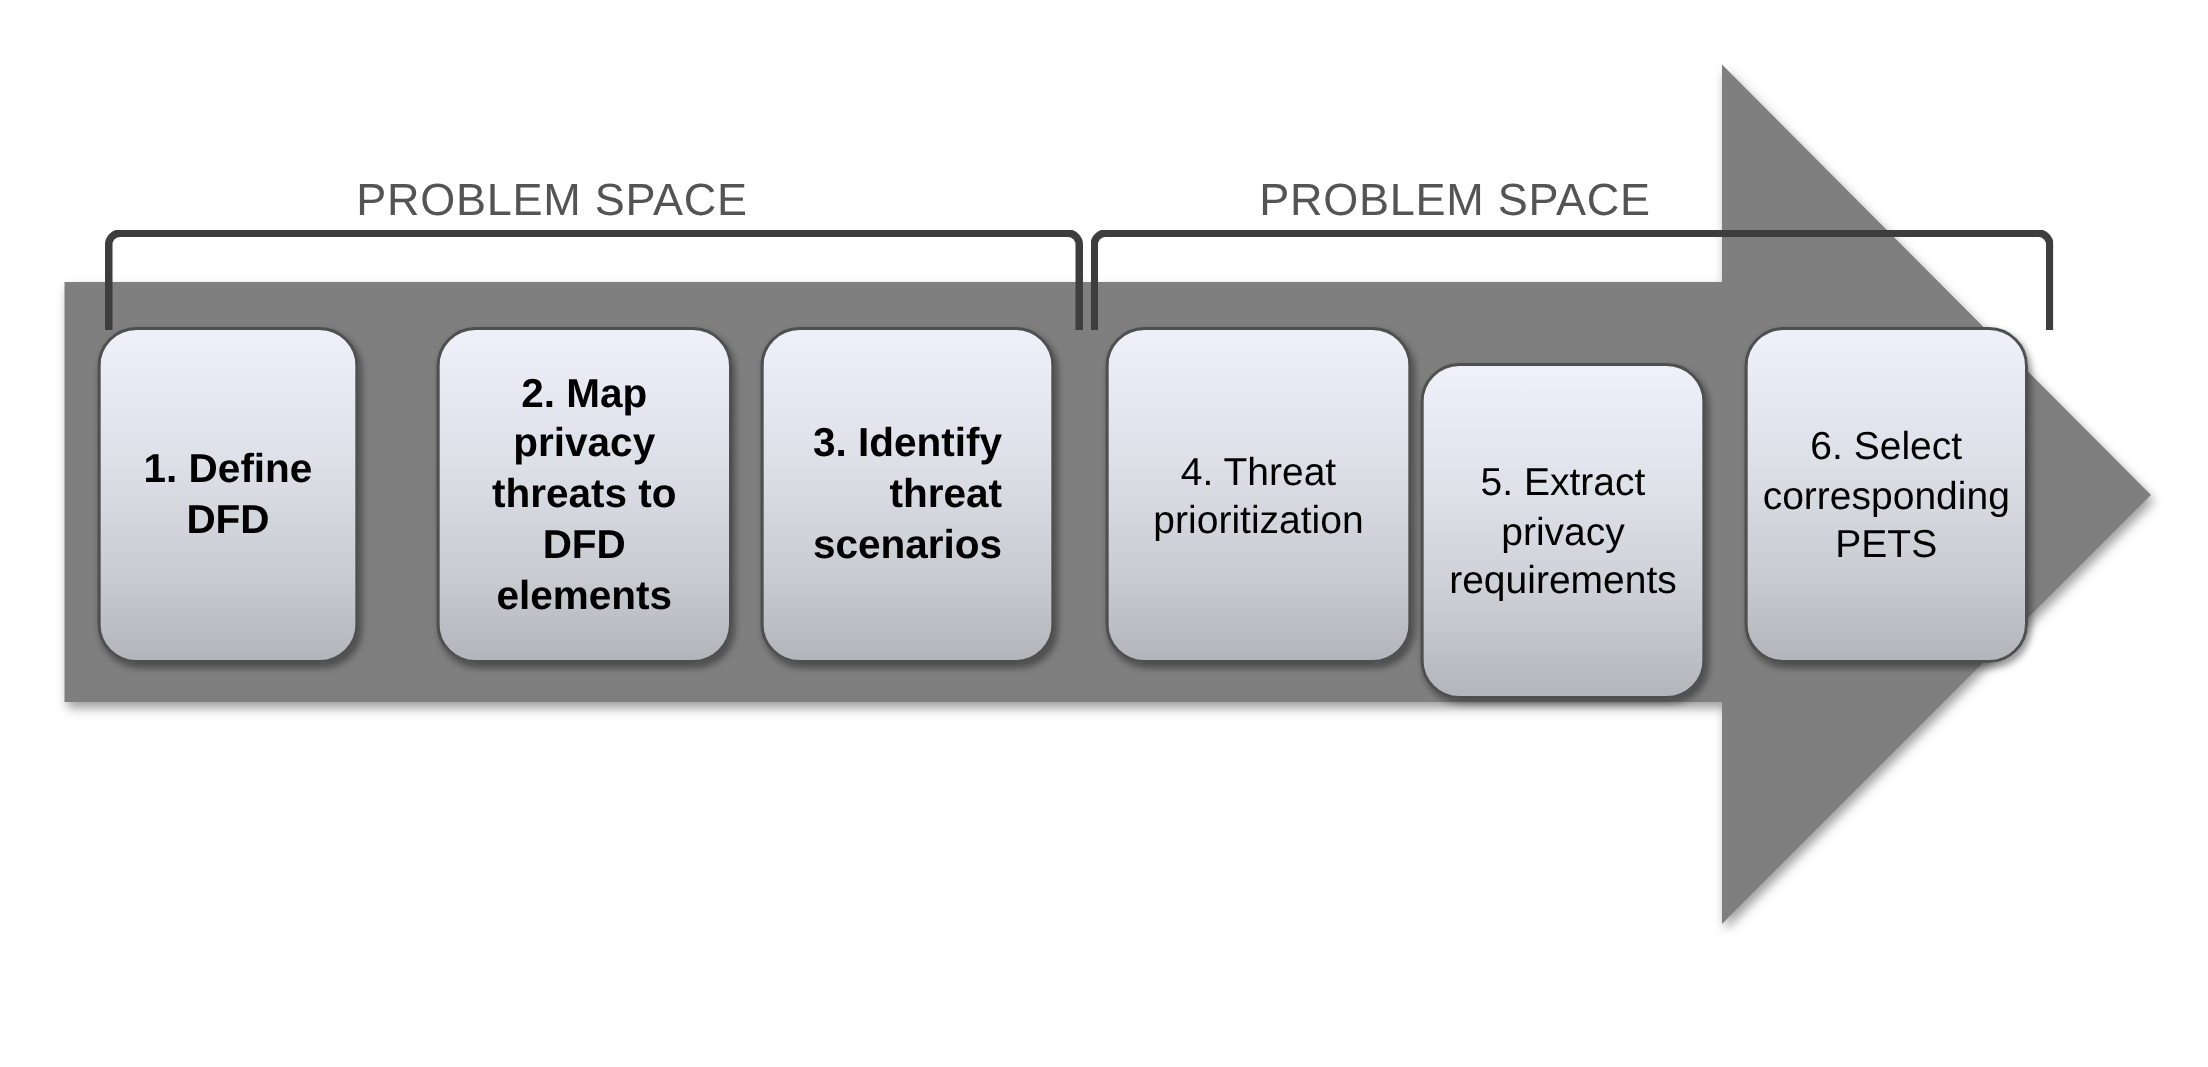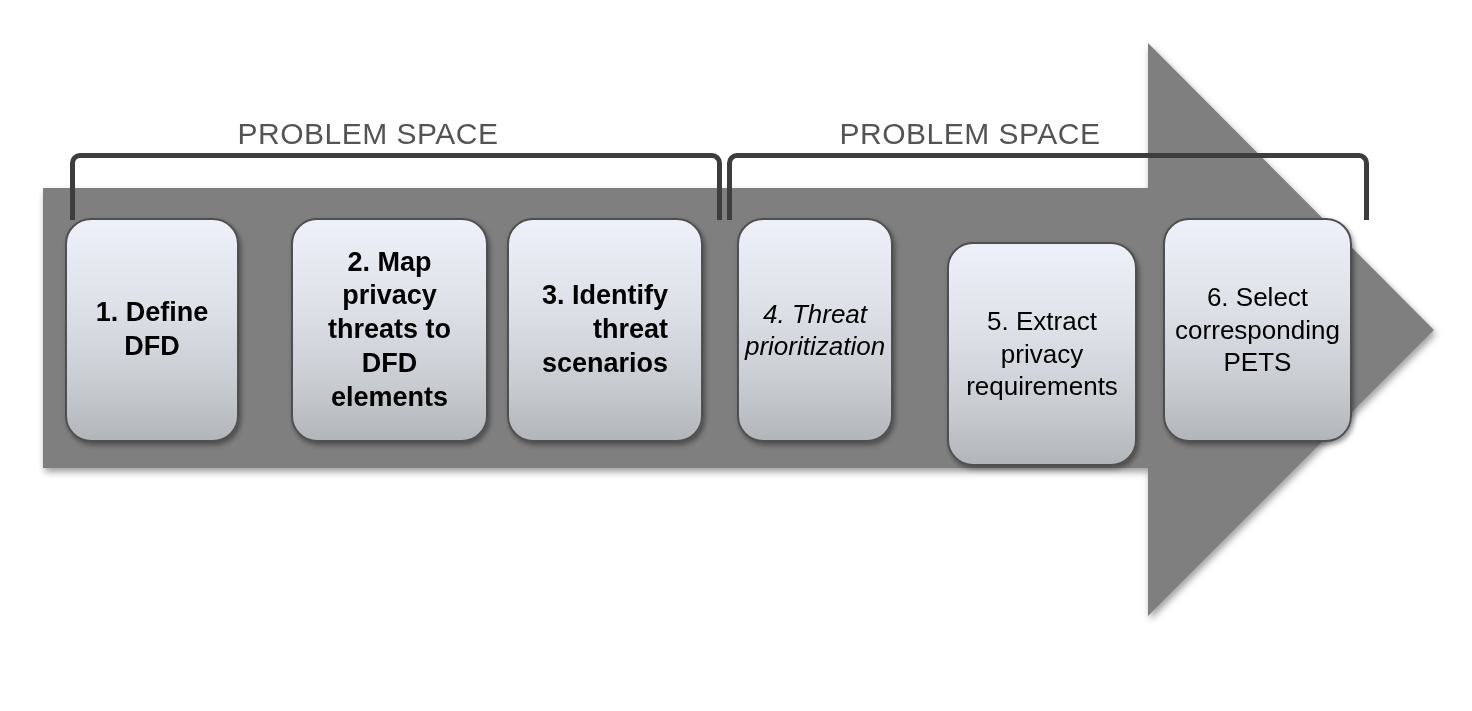--- a/index.html
+++ b/index.html
@@ -58,21 +58,21 @@
     color: #000000;
     font-size: 26px;
     line-height: 1.25;
   }
   .step.bold { font-weight: bold; font-size: 27px; }
   .step .step-label { white-space: pre-line; padding: 0 6px; }
 
   .s1 { left: 65px;   width: 174px; }
   .s2 { left: 291px;  width: 197px; }
   .s3 { left: 507px;  width: 196px; text-align: right; }
-  .s4 { left: 737px;  width: 156px; font-style: italic; }
+  .s4 { left: 737px;  width: 204px; }
   .s5 { left: 947px;  width: 190px; margin-top: 24px; }
   .s6 { left: 1163px; width: 189px; }
 </style>
 </head>
 <body>
 
 <div class="canvas">
 
   <svg class="arrow-svg" width="1472" height="711" viewBox="0 0 1472 711">
     <defs>

